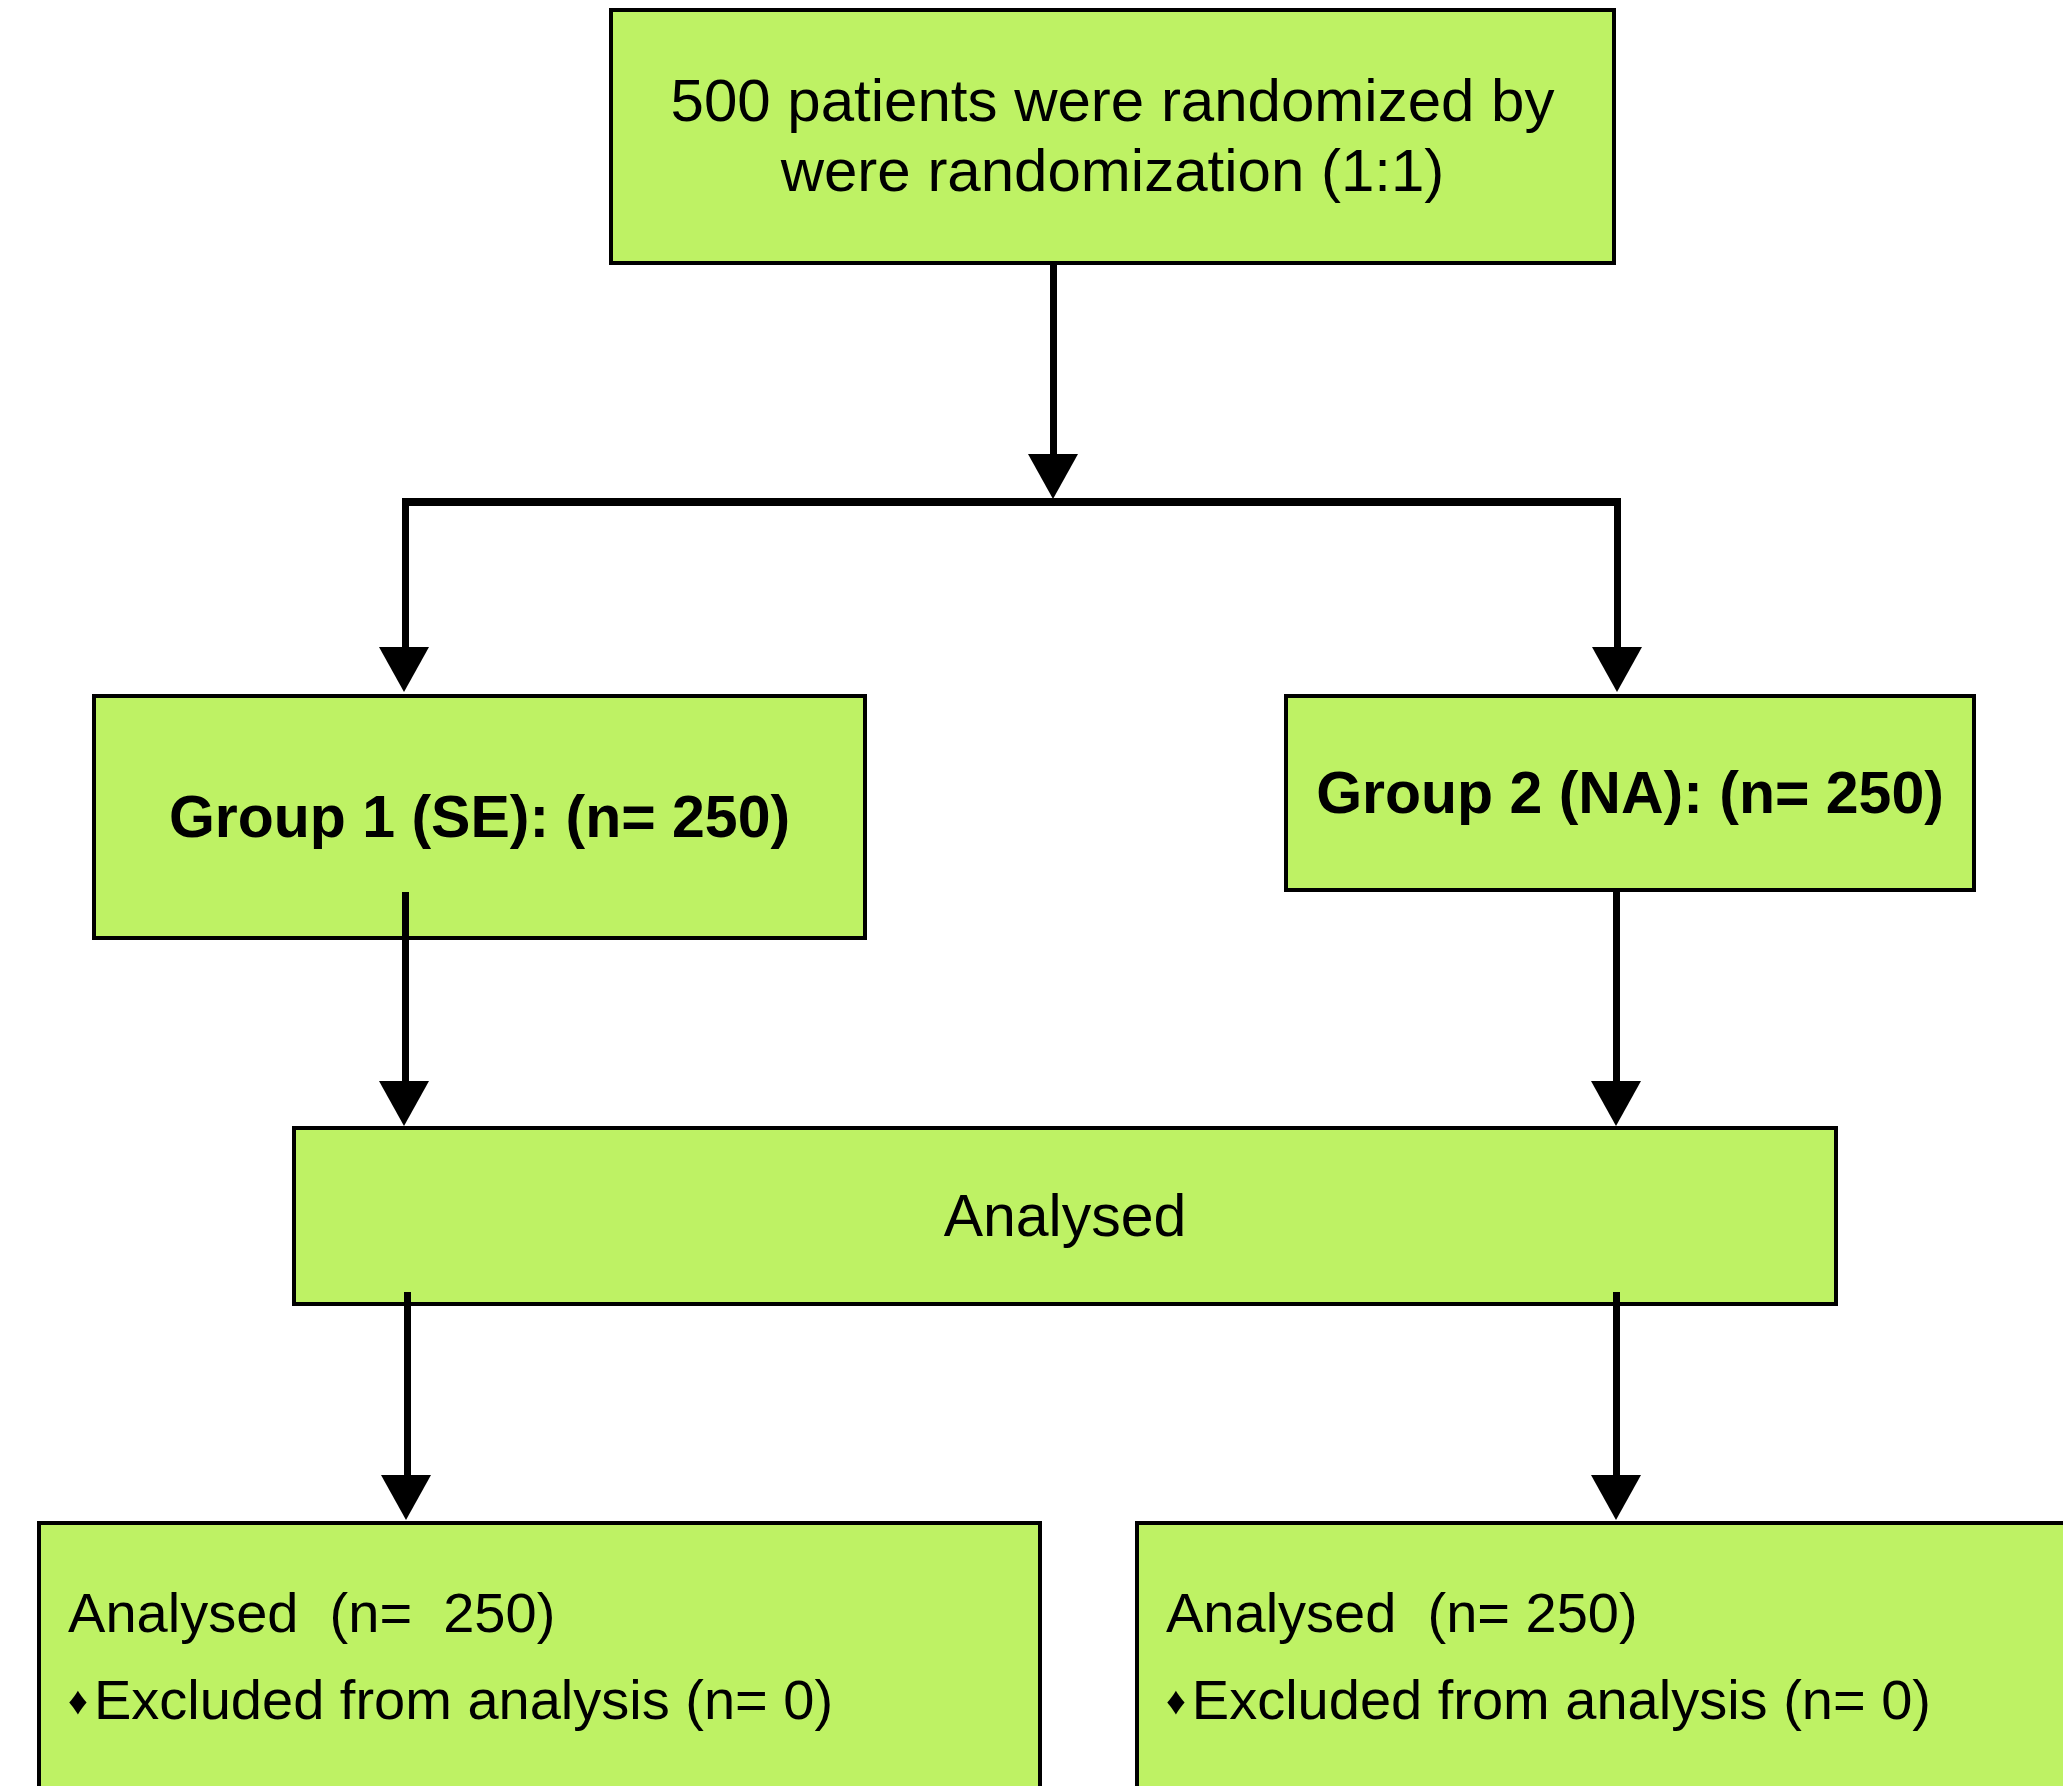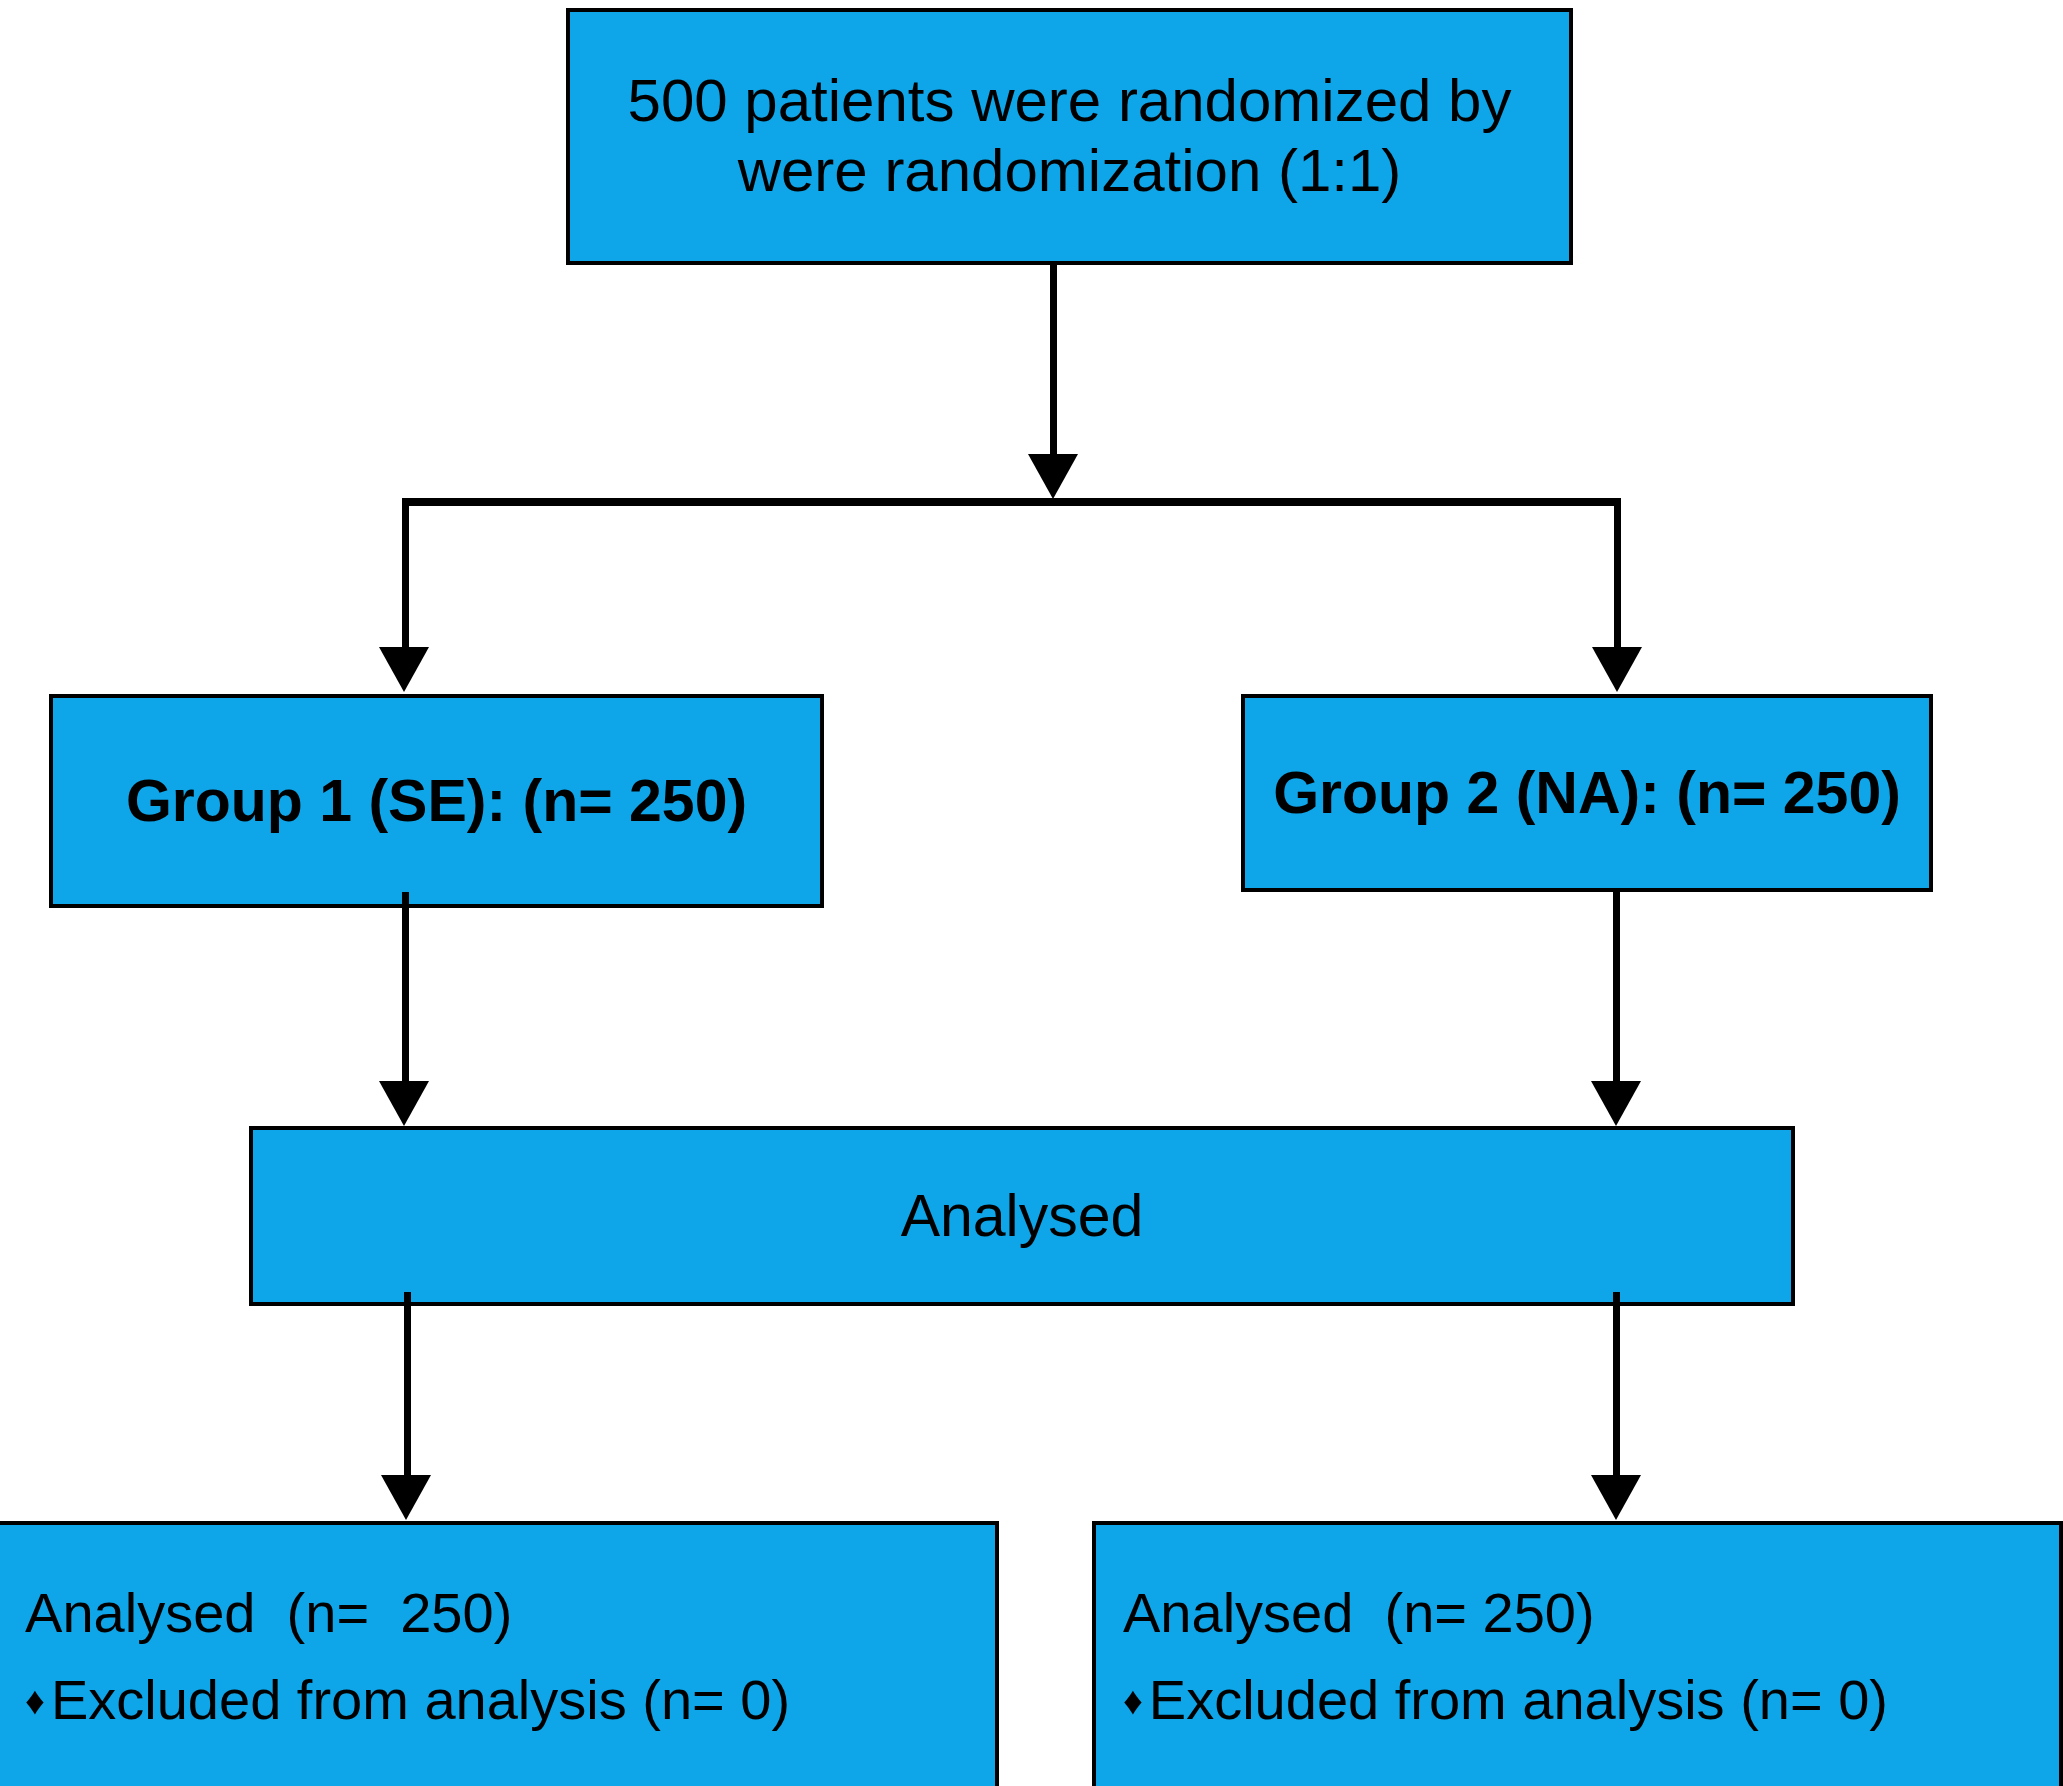--- a/index.html
+++ b/index.html
@@ -13,25 +13,26 @@
     height: 1787px;
     background: #ffffff;
     overflow: hidden;
     font-family: "Liberation Sans", sans-serif;
     color: #000000;
   }
   .node {
     position: absolute;
     box-sizing: border-box;
     border: 4.9px solid #000000;
-    background: #0ea5e9;
+    background: #bef264;
     display: flex;
     align-items: center;
     justify-content: center;
     text-align: center;
+    margin-left: 43px;
   }
   .node .lines {
     width: 100%;
     padding: 0 17.6px;
     box-sizing: border-box;
   }
   .line {
     display: block;
     white-space: pre;
   }
@@ -45,21 +46,21 @@
     font-size: 60px;
     line-height: 1.18;
     font-weight: 400;
   }
 
   
   #node-group1 {
     left: 49px;
     top: 694px;
     width: 775px;
-    height: 214px;
+    height: 246px;
   }
   #node-group2 {
     left: 1241px;
     top: 694px;
     width: 692px;
     height: 198px;
   }
   #node-group1 .lines, #node-group2 .lines {
     font-size: 59px;
     font-weight: 700;

